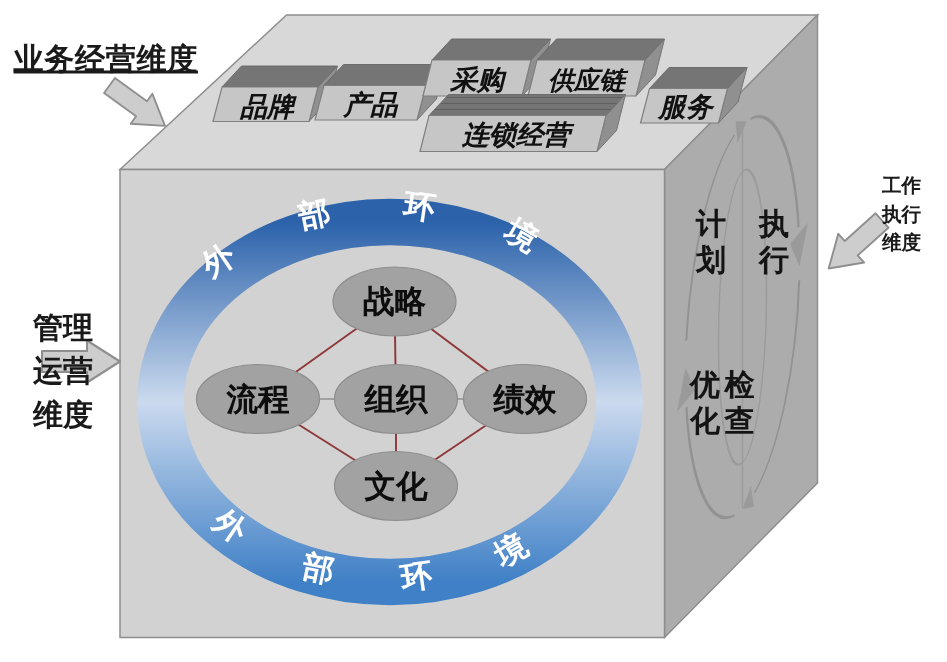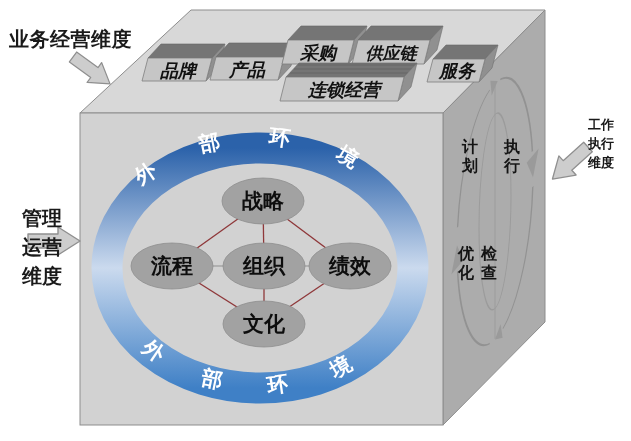--- a/index.html
+++ b/index.html
@@ -6,26 +6,26 @@
   .stage{
     position:relative;width:631px;height:441px;overflow:hidden;
     font-family:"DejaVu Sans","Liberation Sans",sans-serif;
     background:#ffffff;
   }
   .stage svg{position:absolute;left:0;top:0;}
   .lbl{
     position:absolute;color:#1a1a1a;font-weight:bold;
     white-space:pre-line;
   }
-  .lbl-business{left:9px;top:26px;font-size:20px;letter-spacing:0.5px;}
+  .lbl-business{left:9px;top:26px;font-size:20px;letter-spacing:0.5px;text-decoration:underline;}
   .lbl-management{left:22px;top:204px;width:60px;font-size:20px;line-height:1.45;text-align:left;}
   .lbl-execution{left:572px;top:116px;width:58px;font-size:13px;line-height:1.45;text-align:center;}
   .vtext{
-    position:absolute;width:24px;font-size:16px;font-weight:bold;color:#141414;
-    line-height:1.2;word-break:break-all;
+    position:absolute;width:24px;font-size:20px;font-weight:bold;color:#141414;
+    line-height:1.2;text-align:center;word-break:break-all;
   }
   .v-plan{left:462px;top:137px;}
   .v-do{left:504px;top:137px;}
   .v-opt{left:458px;top:244px;}
   .v-check{left:481px;top:244px;}
   .face{stroke:#8d8d8d;stroke-width:1;}
   .box-front{fill:#c6c6c6;stroke:#7f7f7f;stroke-width:0.8;}
   .box-lid{fill:#757575;stroke:#666;stroke-width:0.6;}
   .box-side{fill:#909090;stroke:#6e6e6e;stroke-width:0.6;}
   .box-label{font-size:18px;font-weight:bold;font-style:italic;fill:#111;text-anchor:middle;}

